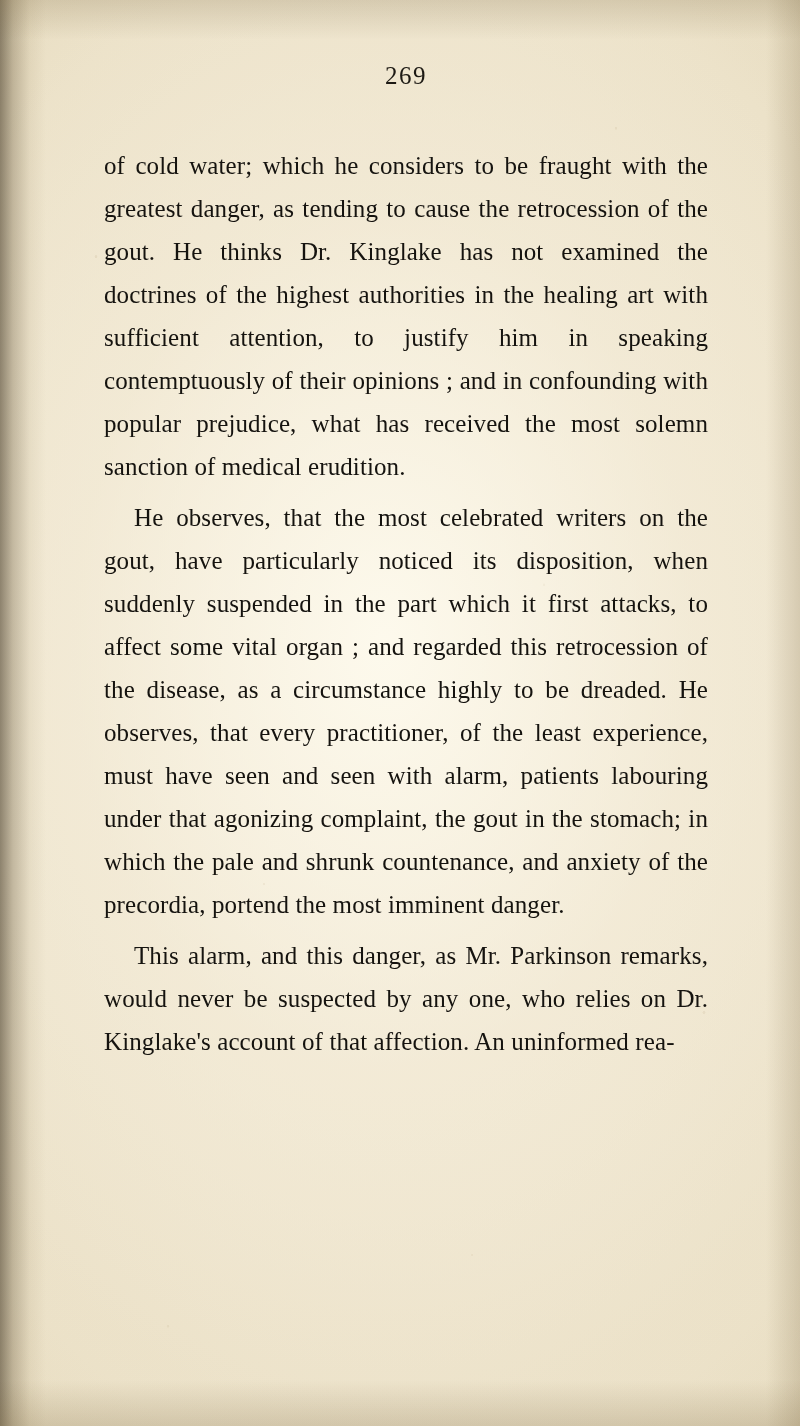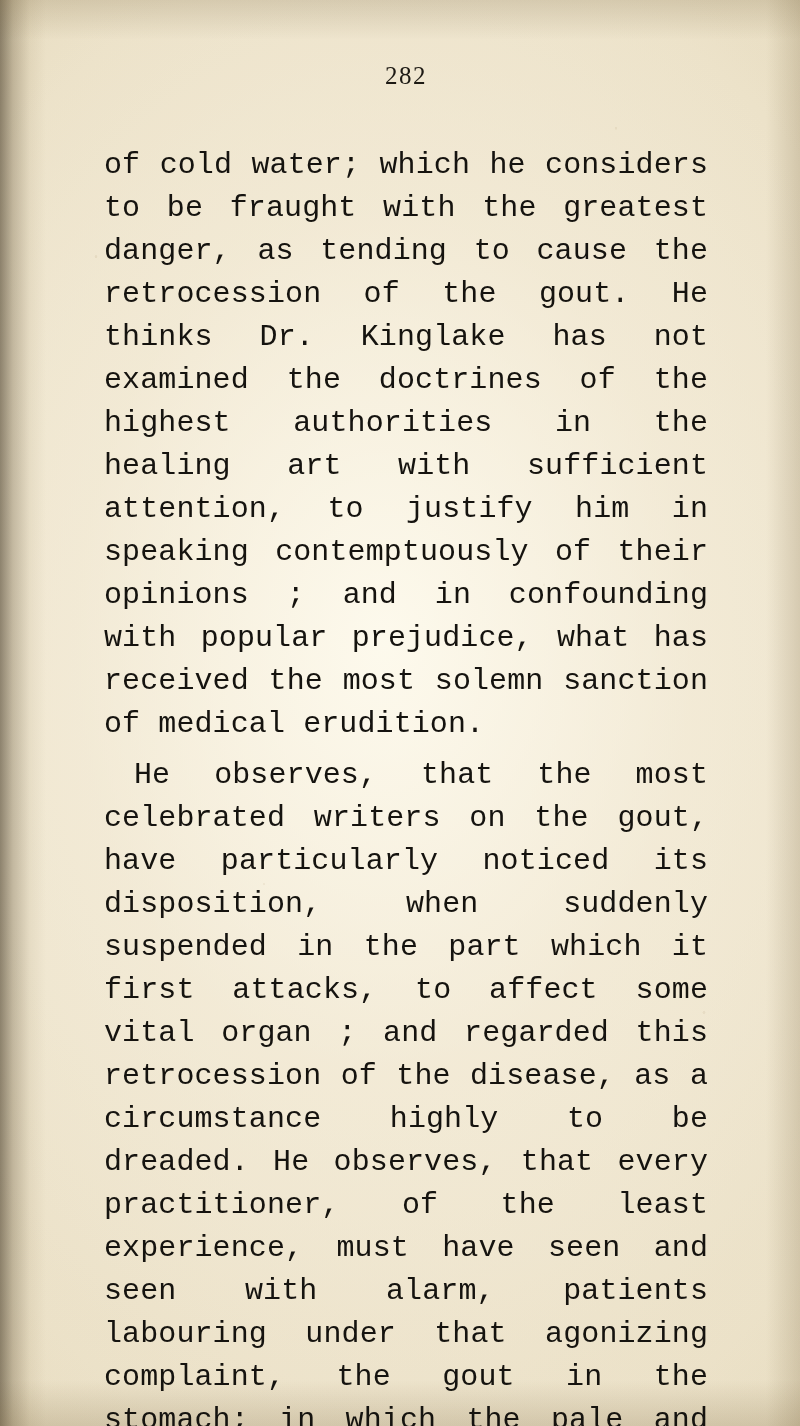--- a/index.html
+++ b/index.html
@@ -77,46 +77,47 @@
     text-align: center;
     font-size: 25px;
     letter-spacing: 1.5px;
     color: #1d1a14;
     margin: 0 0 54px 0;
     font-family: "Liberation Serif", serif;
   }
 
   .body-text p {
     margin: 0;
-    font-size: 30px;
+    font-size: 25px;
     line-height: 43px;
     color: #15130f;
     text-align: justify;
     text-justify: inter-word;
     hyphens: none;
-    font-family: Liberation Mono, monospace;
+    font-family: Liberation Serif, serif;
     letter-spacing: 0.1px;
   }
   .body-text p + p {
     margin-top: 8px;
   }
   .indent {
     text-indent: 30px;
   }
 </style>
 </head>
 <body>
 
 <div class="page">
   <div class="gutter-shadow"></div>
   <div class="edge-shadow-right"></div>
   <div class="edge-shadow-top"></div>
   <div class="edge-shadow-bottom"></div>
   <div class="speckles"></div>
 
   <div class="content">
-    <div class="folio">282</div>
+    <div class="folio">269</div>
     <div class="body-text">
       <p>of cold water; which he considers to be fraught with the greatest danger, as tending to cause the retrocession of the gout. He thinks Dr. Kinglake has not examined the doctrines of the highest authorities in the healing art with sufficient attention, to justify him in speaking contemptuously of their opinions ; and in confounding with popular prejudice, what has received the most solemn sanction of medical erudition.</p>
       <p class="indent">He observes, that the most celebrated writers on the gout, have particularly noticed its disposition, when suddenly suspended in the part which it first attacks, to affect some vital organ ; and regarded this retrocession of the disease, as a circumstance highly to be dreaded. He observes, that every practitioner, of the least experience, must have seen and seen with alarm, patients labouring under that agonizing complaint, the gout in the stomach; in which the pale and shrunk countenance, and anxiety of the precordia, portend the most imminent danger.</p>
+      <p class="indent">This alarm, and this danger, as Mr. Parkinson remarks, would never be suspected by any one, who relies on Dr. Kinglake's account of that affection. An uninformed rea-</p>
     </div>
   </div>
 </div>
 
 </body></html>

